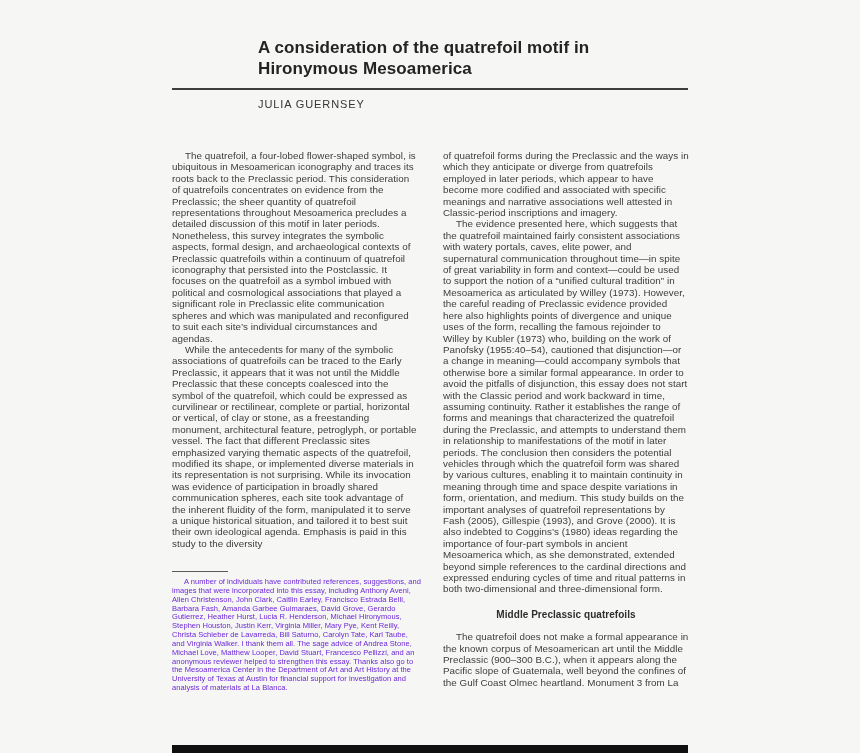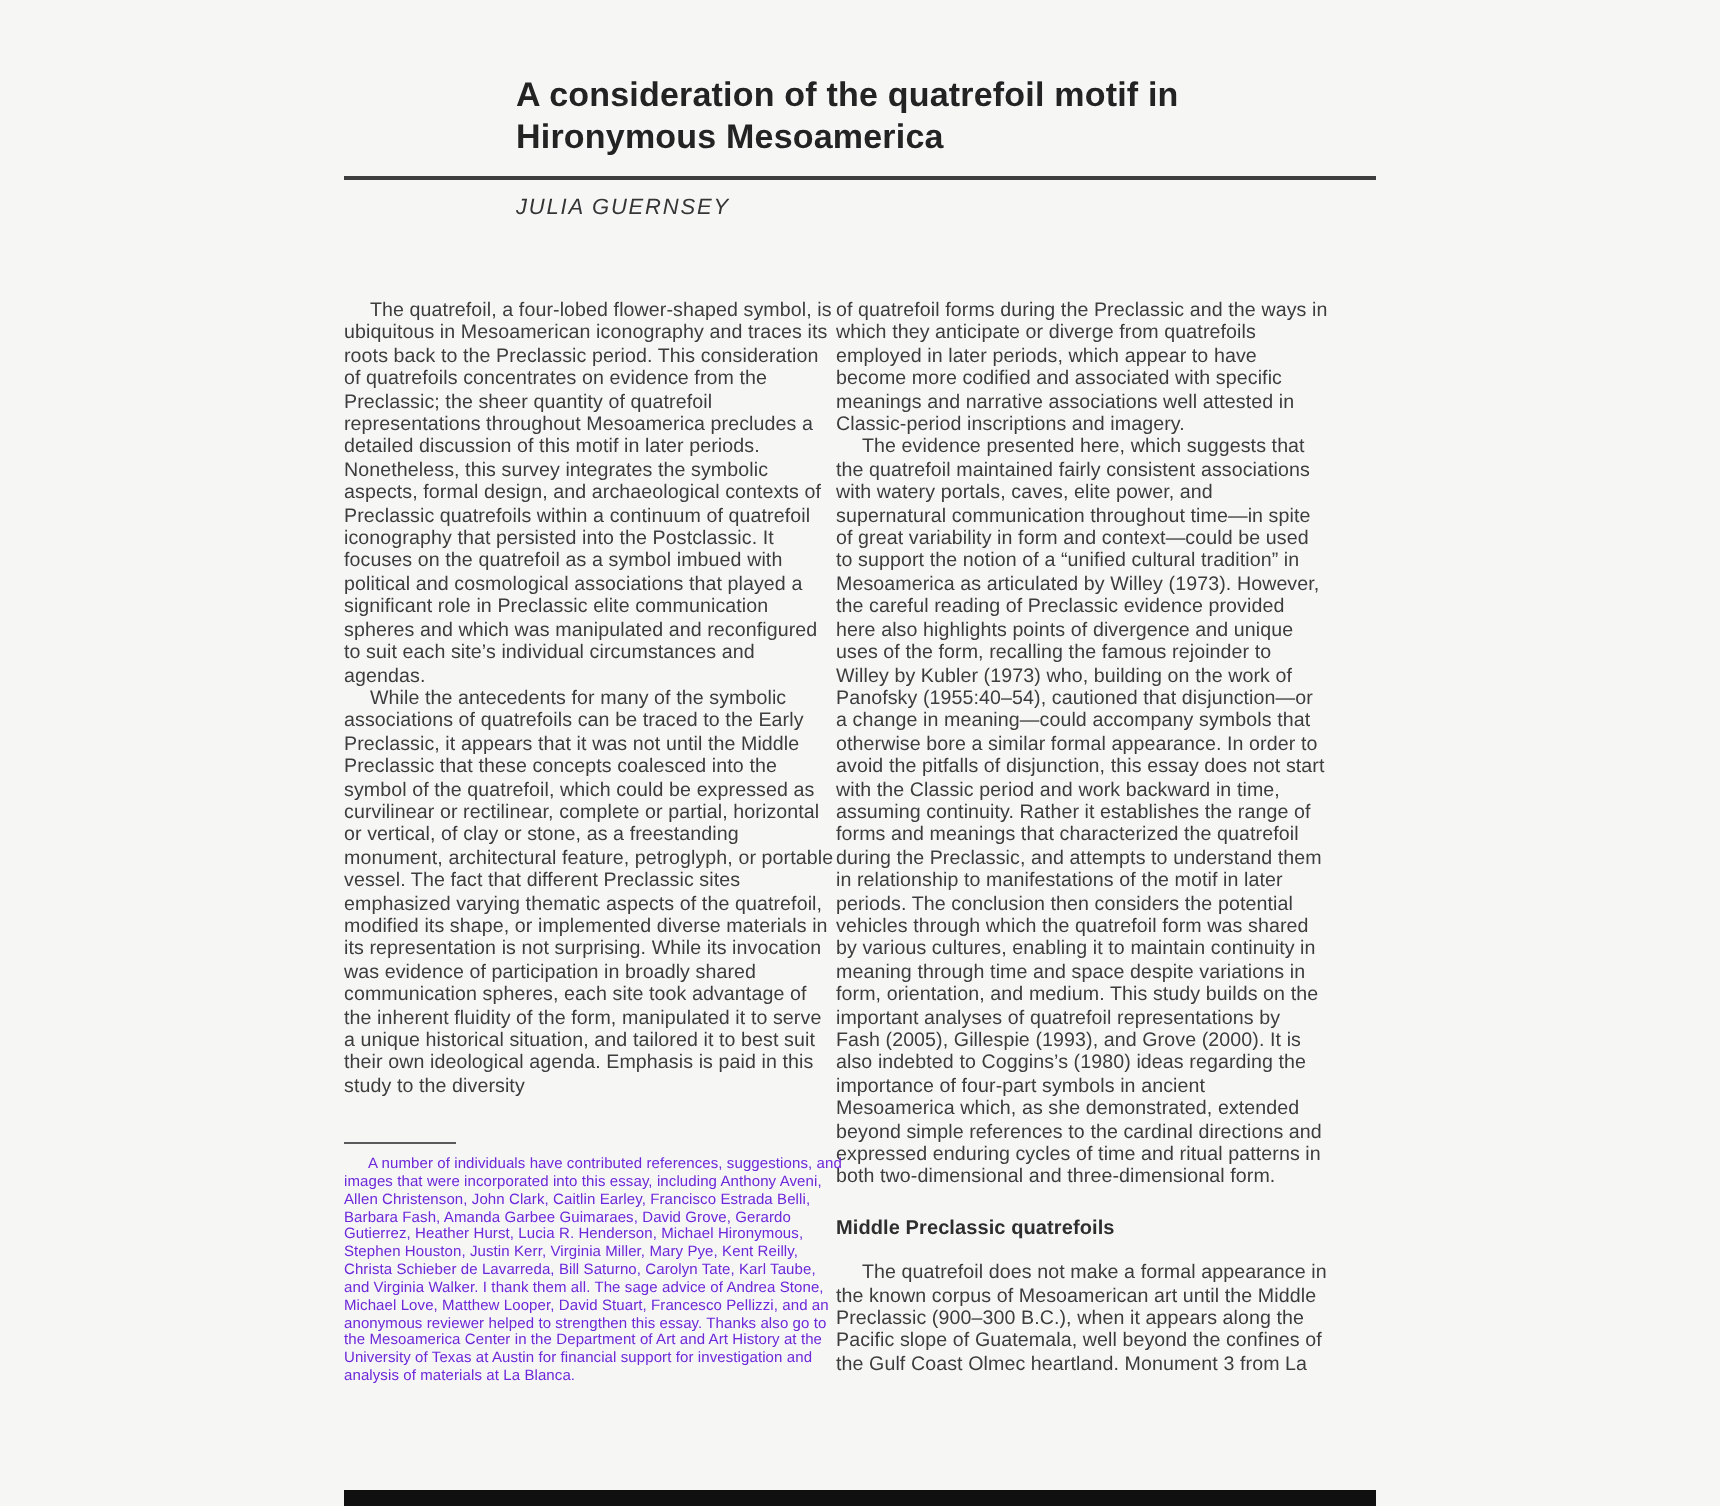--- a/index.html
+++ b/index.html
@@ -32,48 +32,49 @@
     color: #232323;
     letter-spacing: 0.1px;
   }
   .title-rule {
     margin-top: 9px;
     height: 2px;
     background: #3e3e3e;
   }
   .author {
     margin: 8px 0 0 86px;
-    font-style: italic;
     font-size: 11px;
     letter-spacing: 0.9px;
     color: #353535;
   }
 
   
   .columns {
     position: absolute;
     left: 172px;
     top: 150px;
     width: 517px;
     display: flex;
+    gap: 25px;
     color: #3d3d3d;
   }
   .col {
     width: 246px;
     font-size: 9.8px;
     line-height: 11.4px;
     letter-spacing: 0.05px;
   }
   .col p { margin: 0; }
   .col p.indent { text-indent: 13px; }
   .section-heading {
     font-weight: bold;
     font-size: 10px;
     color: #2e2e2e;
     margin: 14px 0 11px 0;
+    text-align: center;
   }
 
   
   .footnote {
     position: absolute;
     left: 172px;
     top: 571px;
     width: 249px;
     color: #6d28d9;
   }

